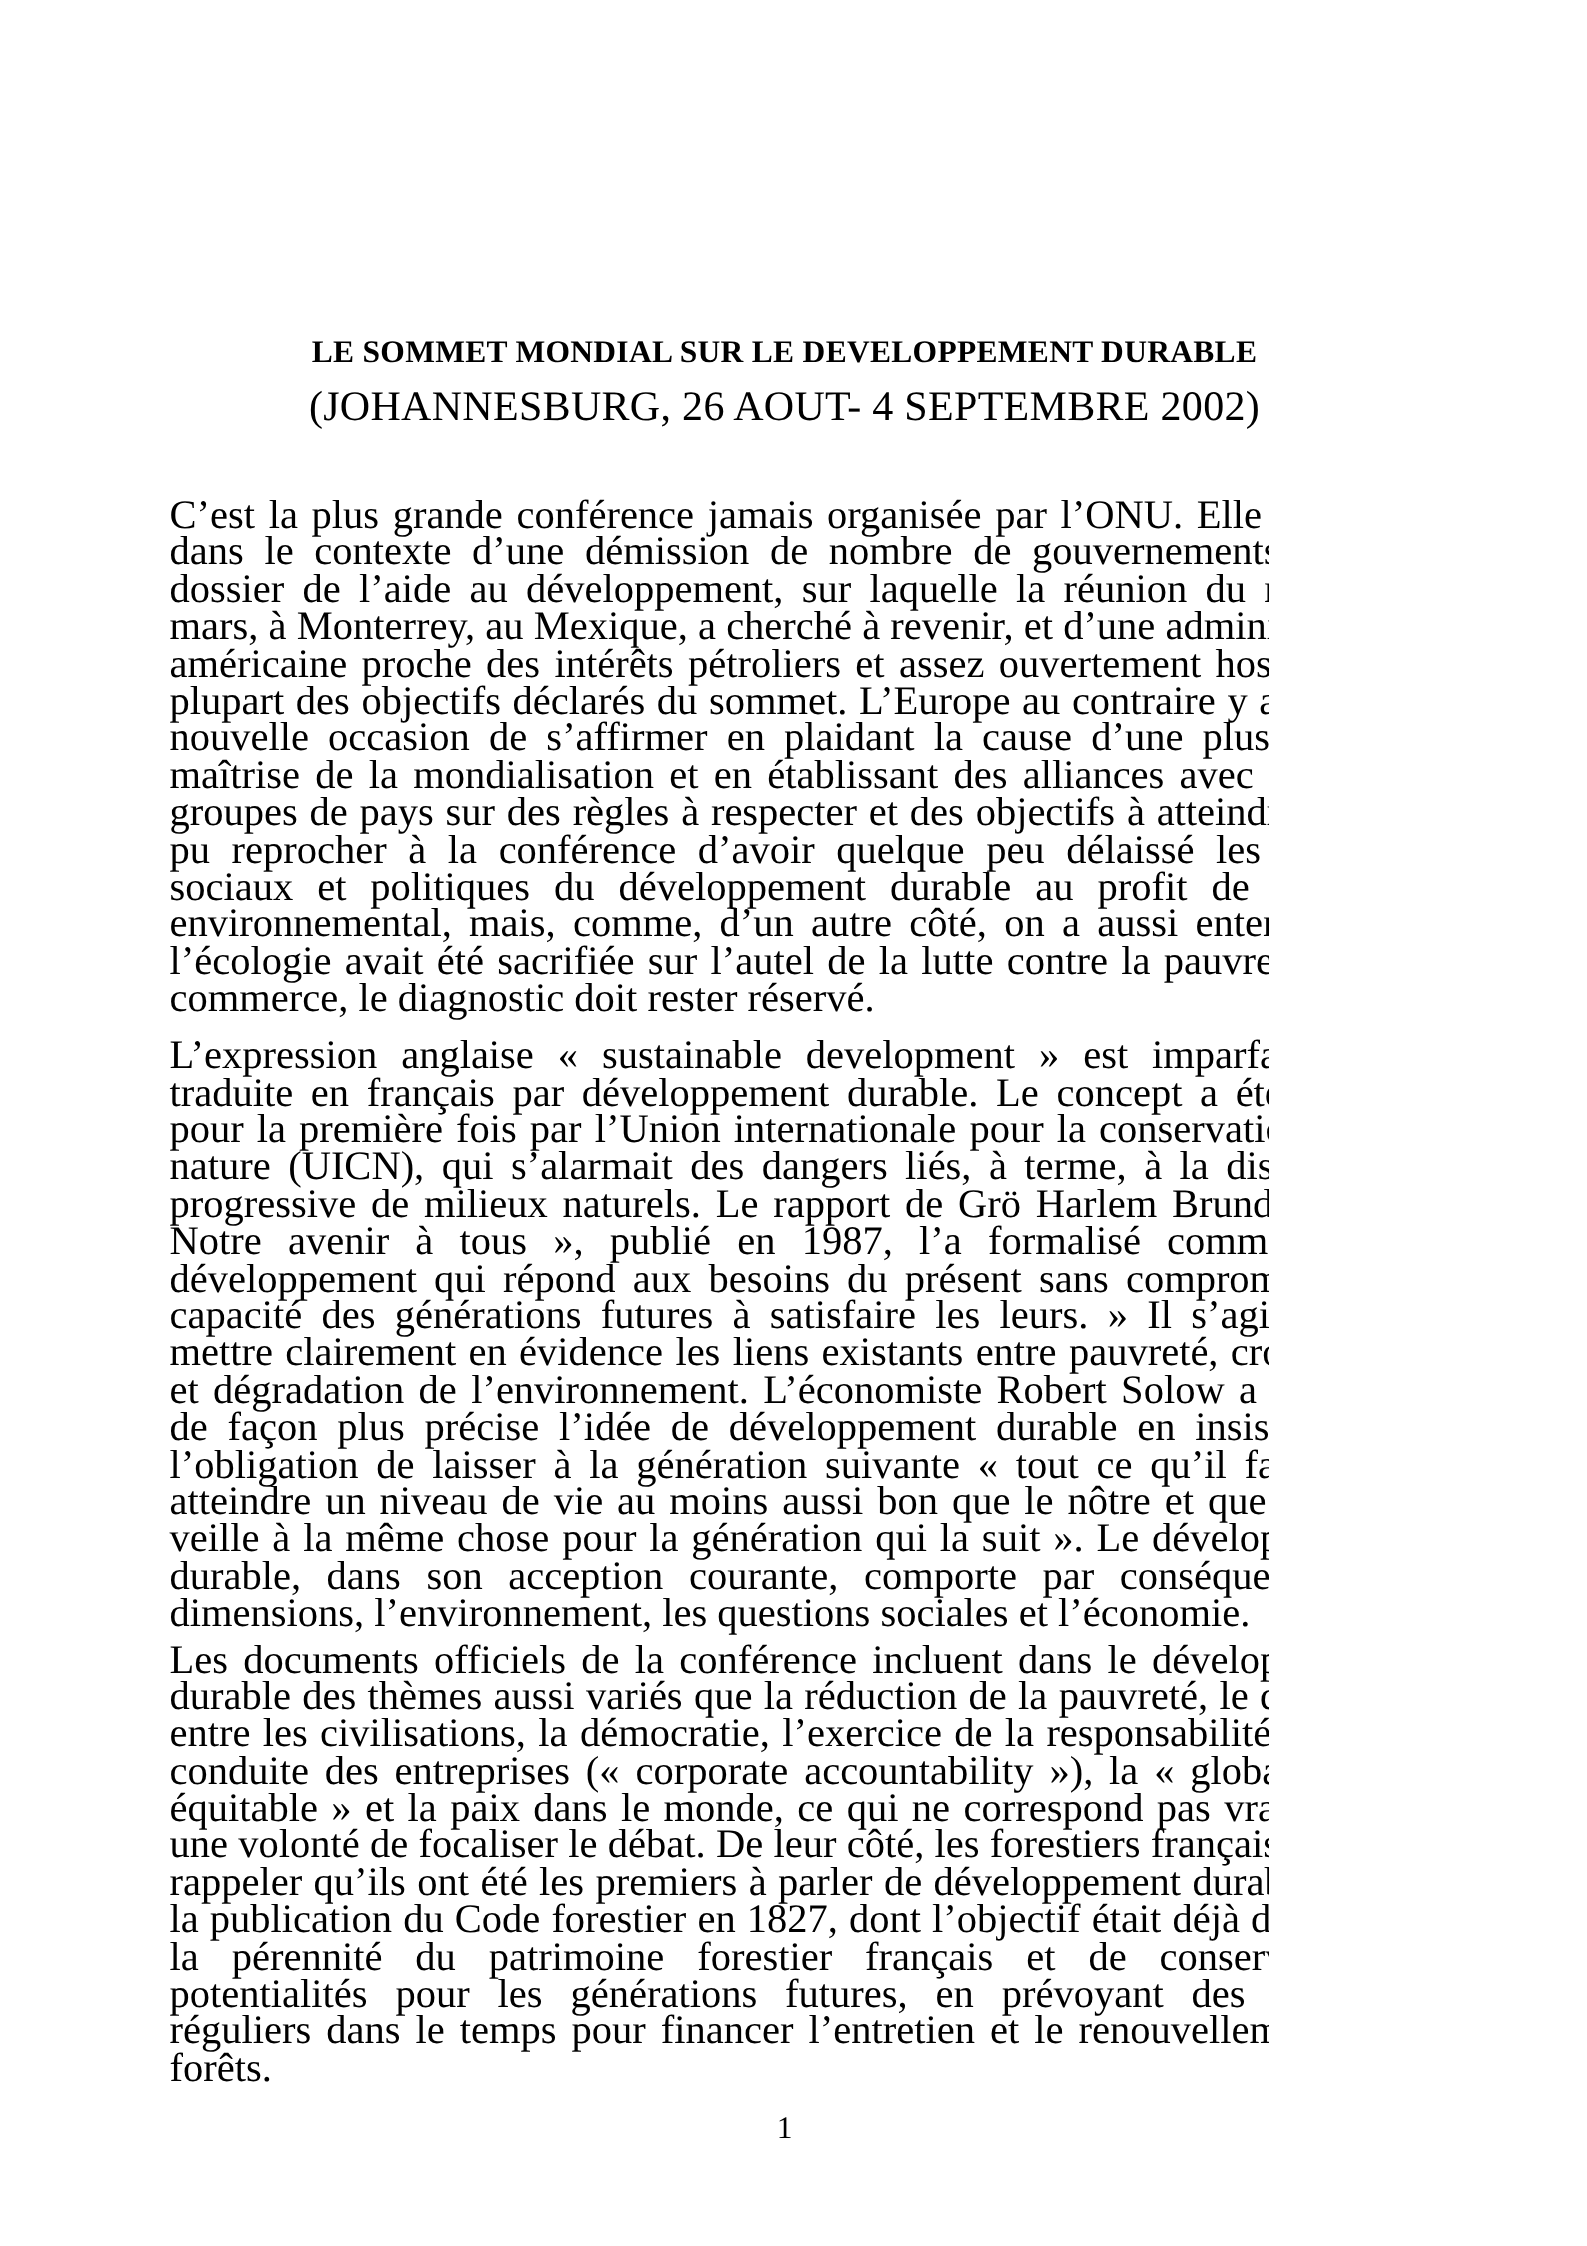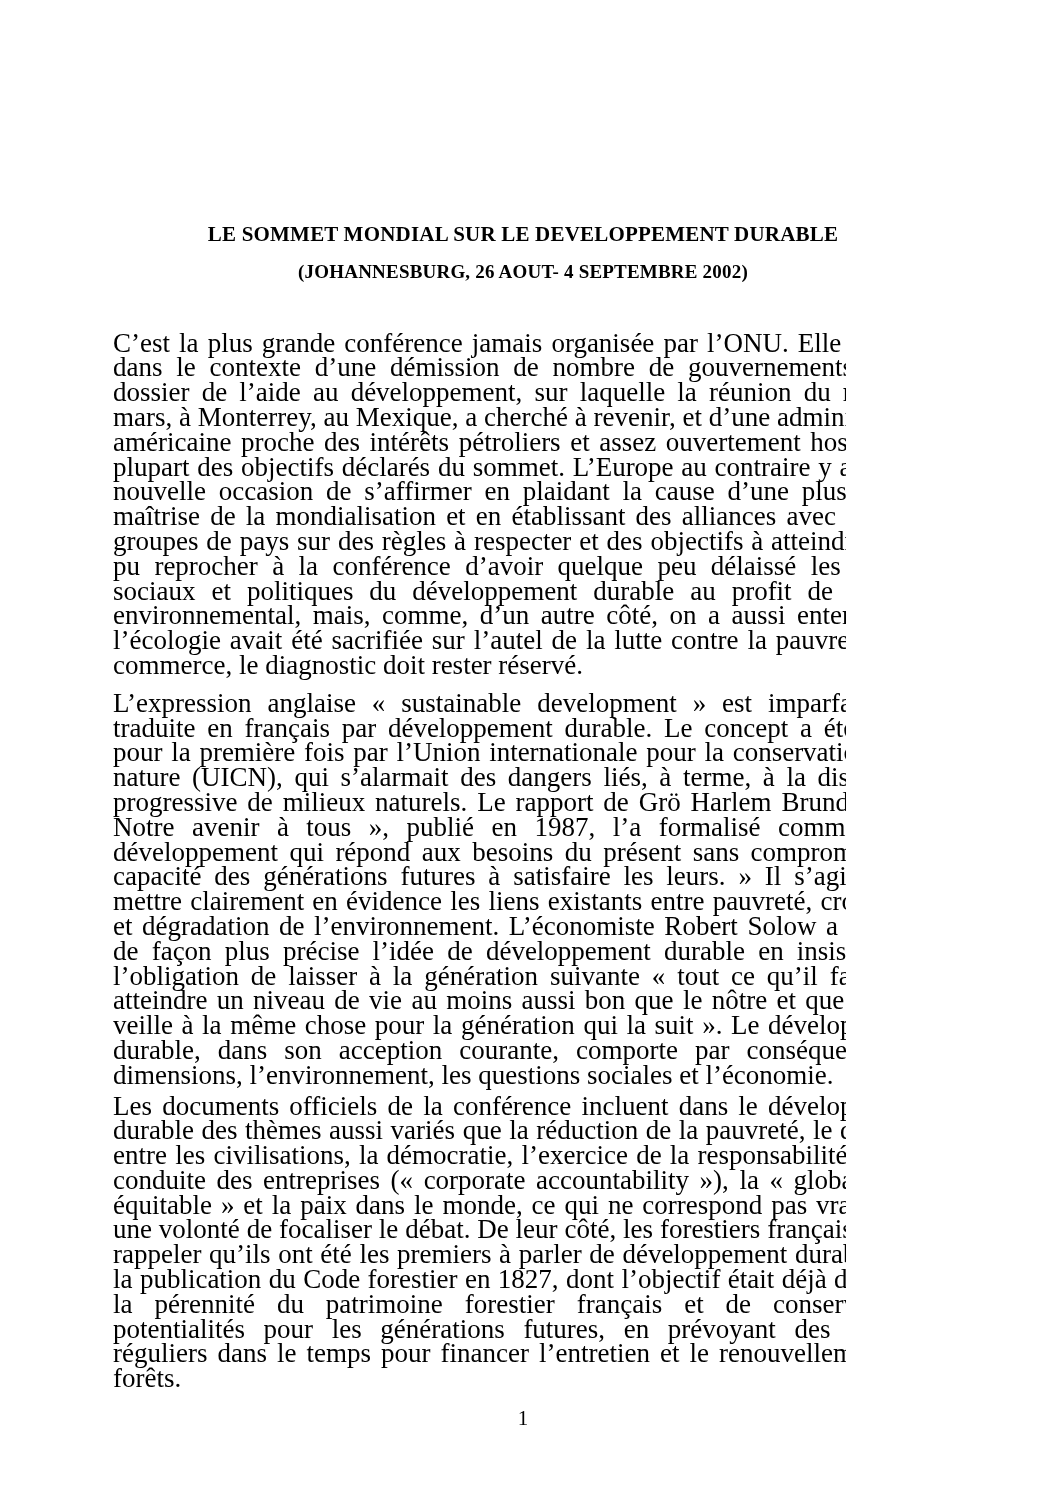--- a/index.html
+++ b/index.html
@@ -23,22 +23,22 @@
       margin-top: 222px;
       text-align: center;
       font-size: 21px;
       font-weight: bold;
       line-height: 24.8px;
       letter-spacing: 0.2px;
     }
     .doc-subtitle {
       margin-top: 13px;
       text-align: center;
-      font-size: 19px;
-      font-weight: bold;
+      font-size: 28px;
+      font-weight: normal;
       line-height: 24.8px;
       letter-spacing: 0.2px;
     }
     .section-heading {
       margin-top: 118px;
       font-size: 21px;
       font-weight: bold;
       font-style: italic;
       text-decoration: underline;
       line-height: 24.8px;

